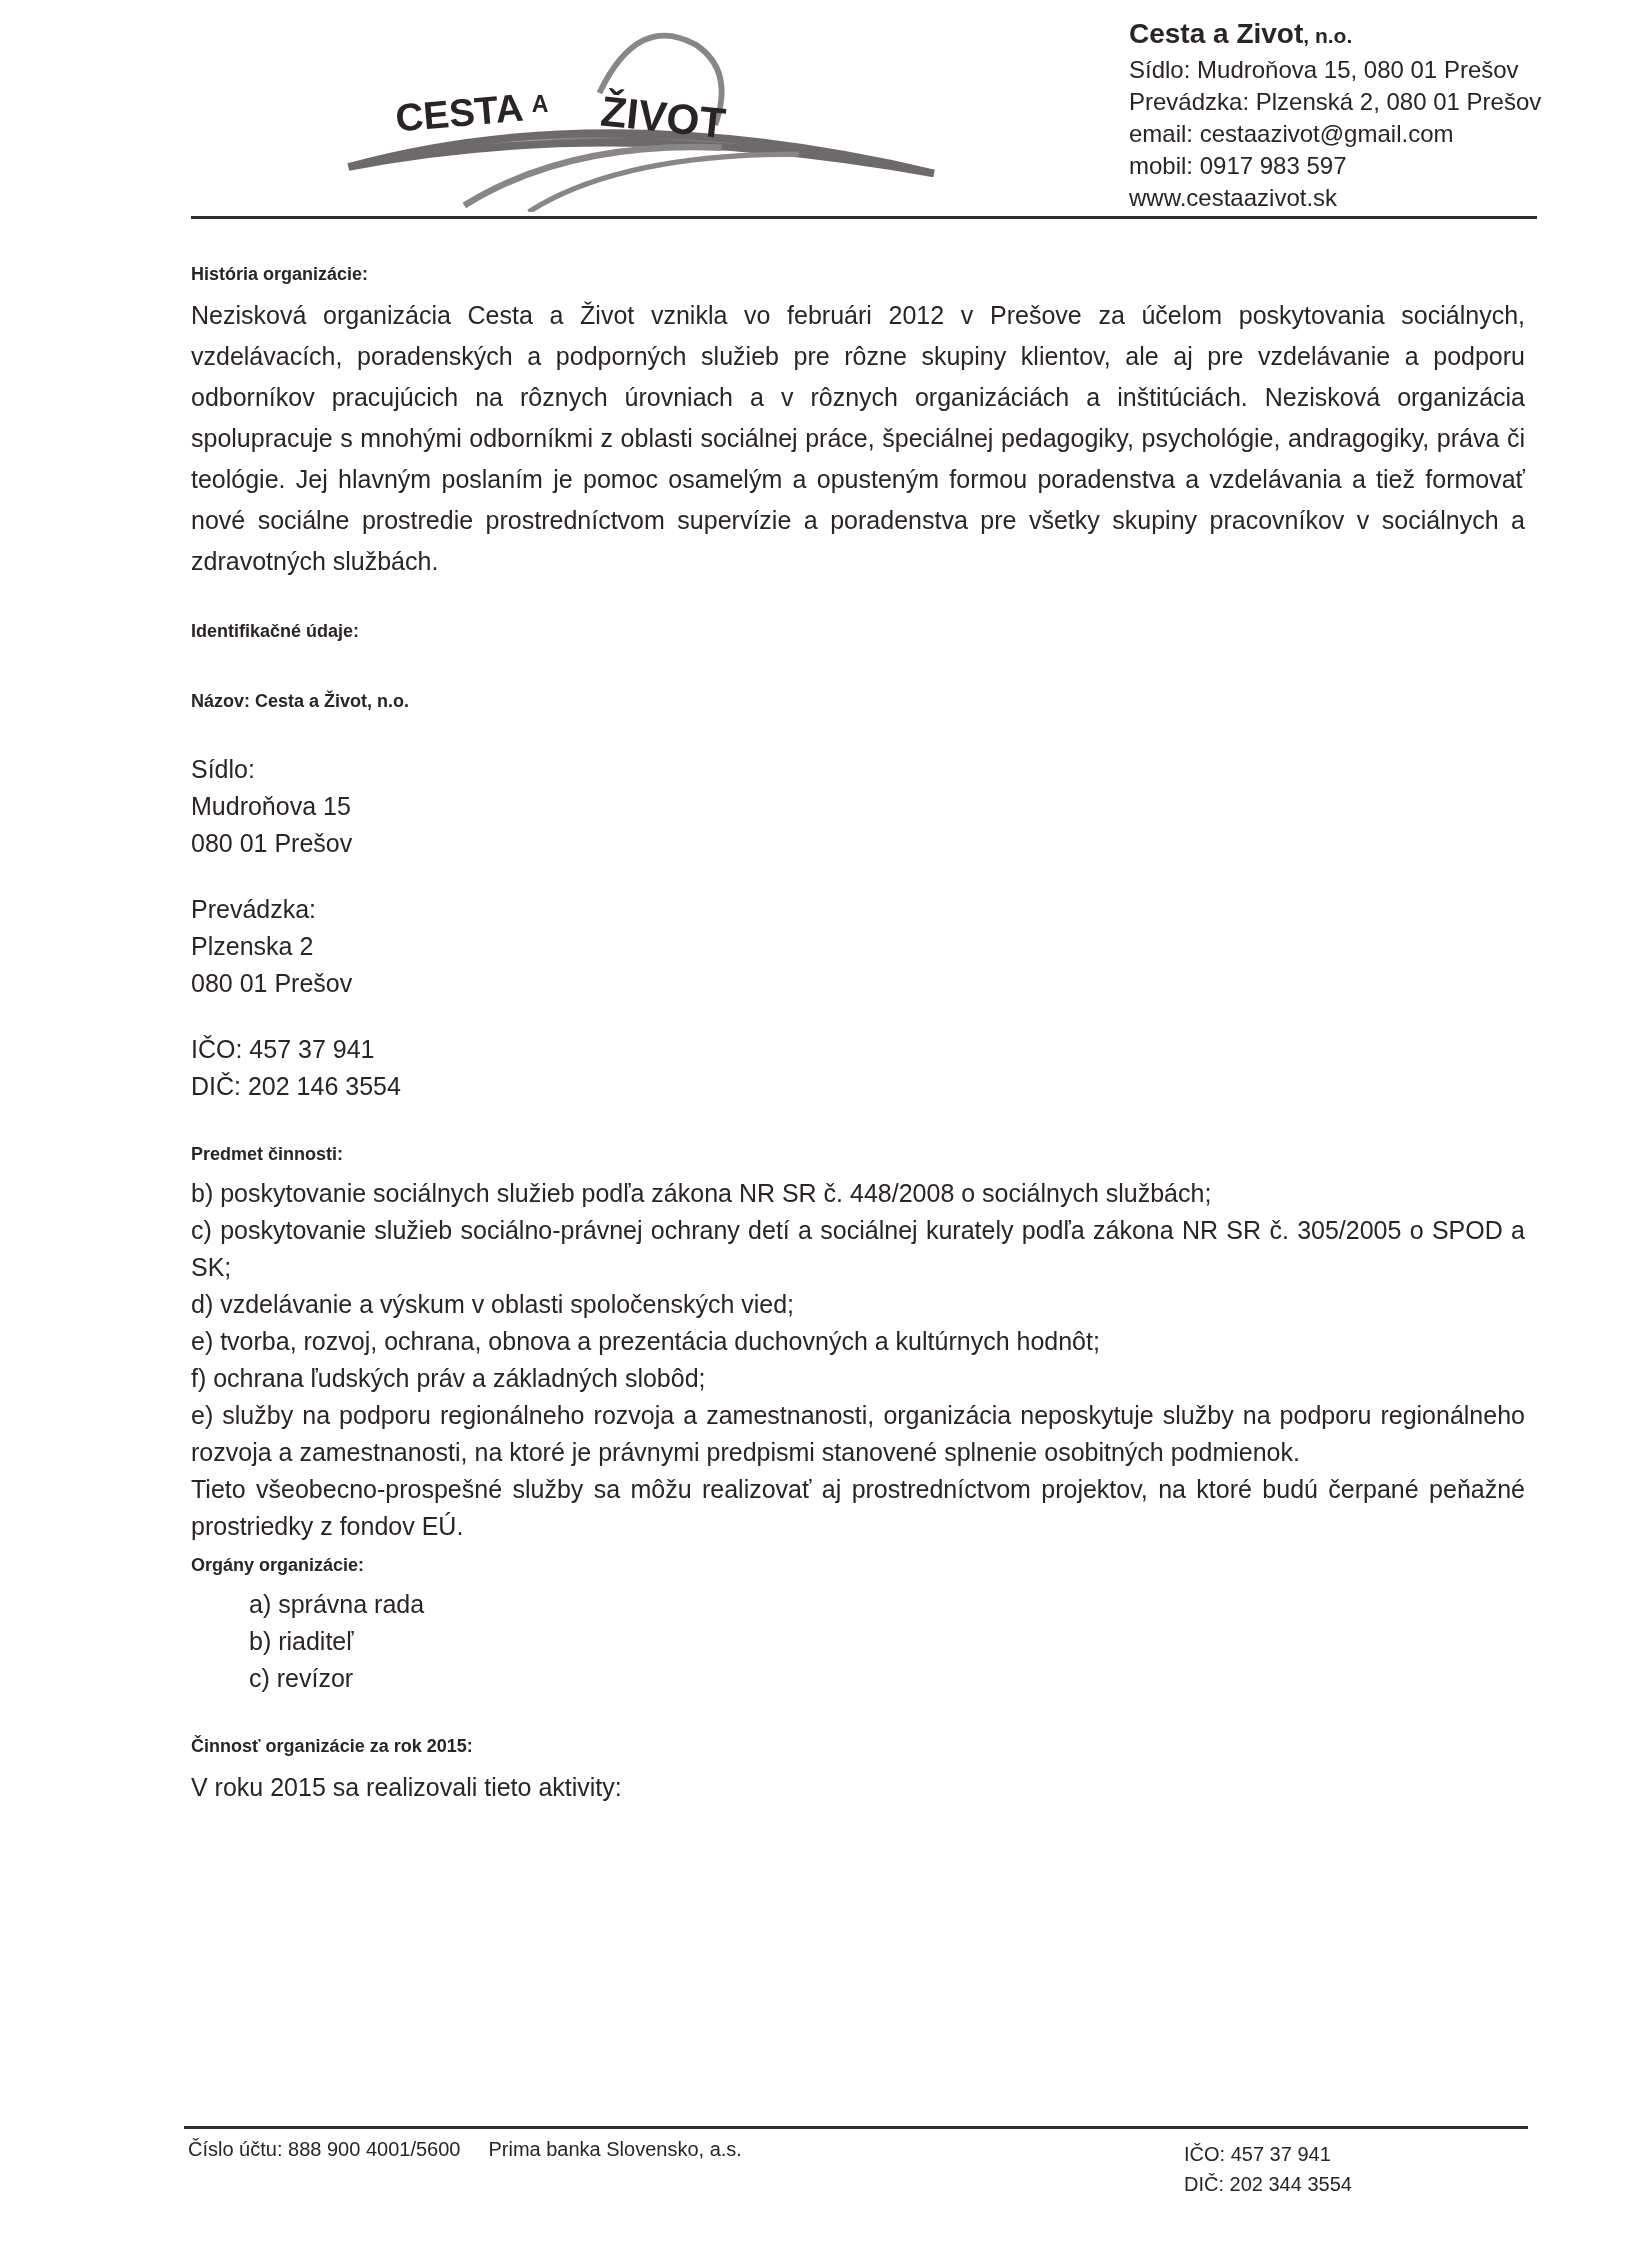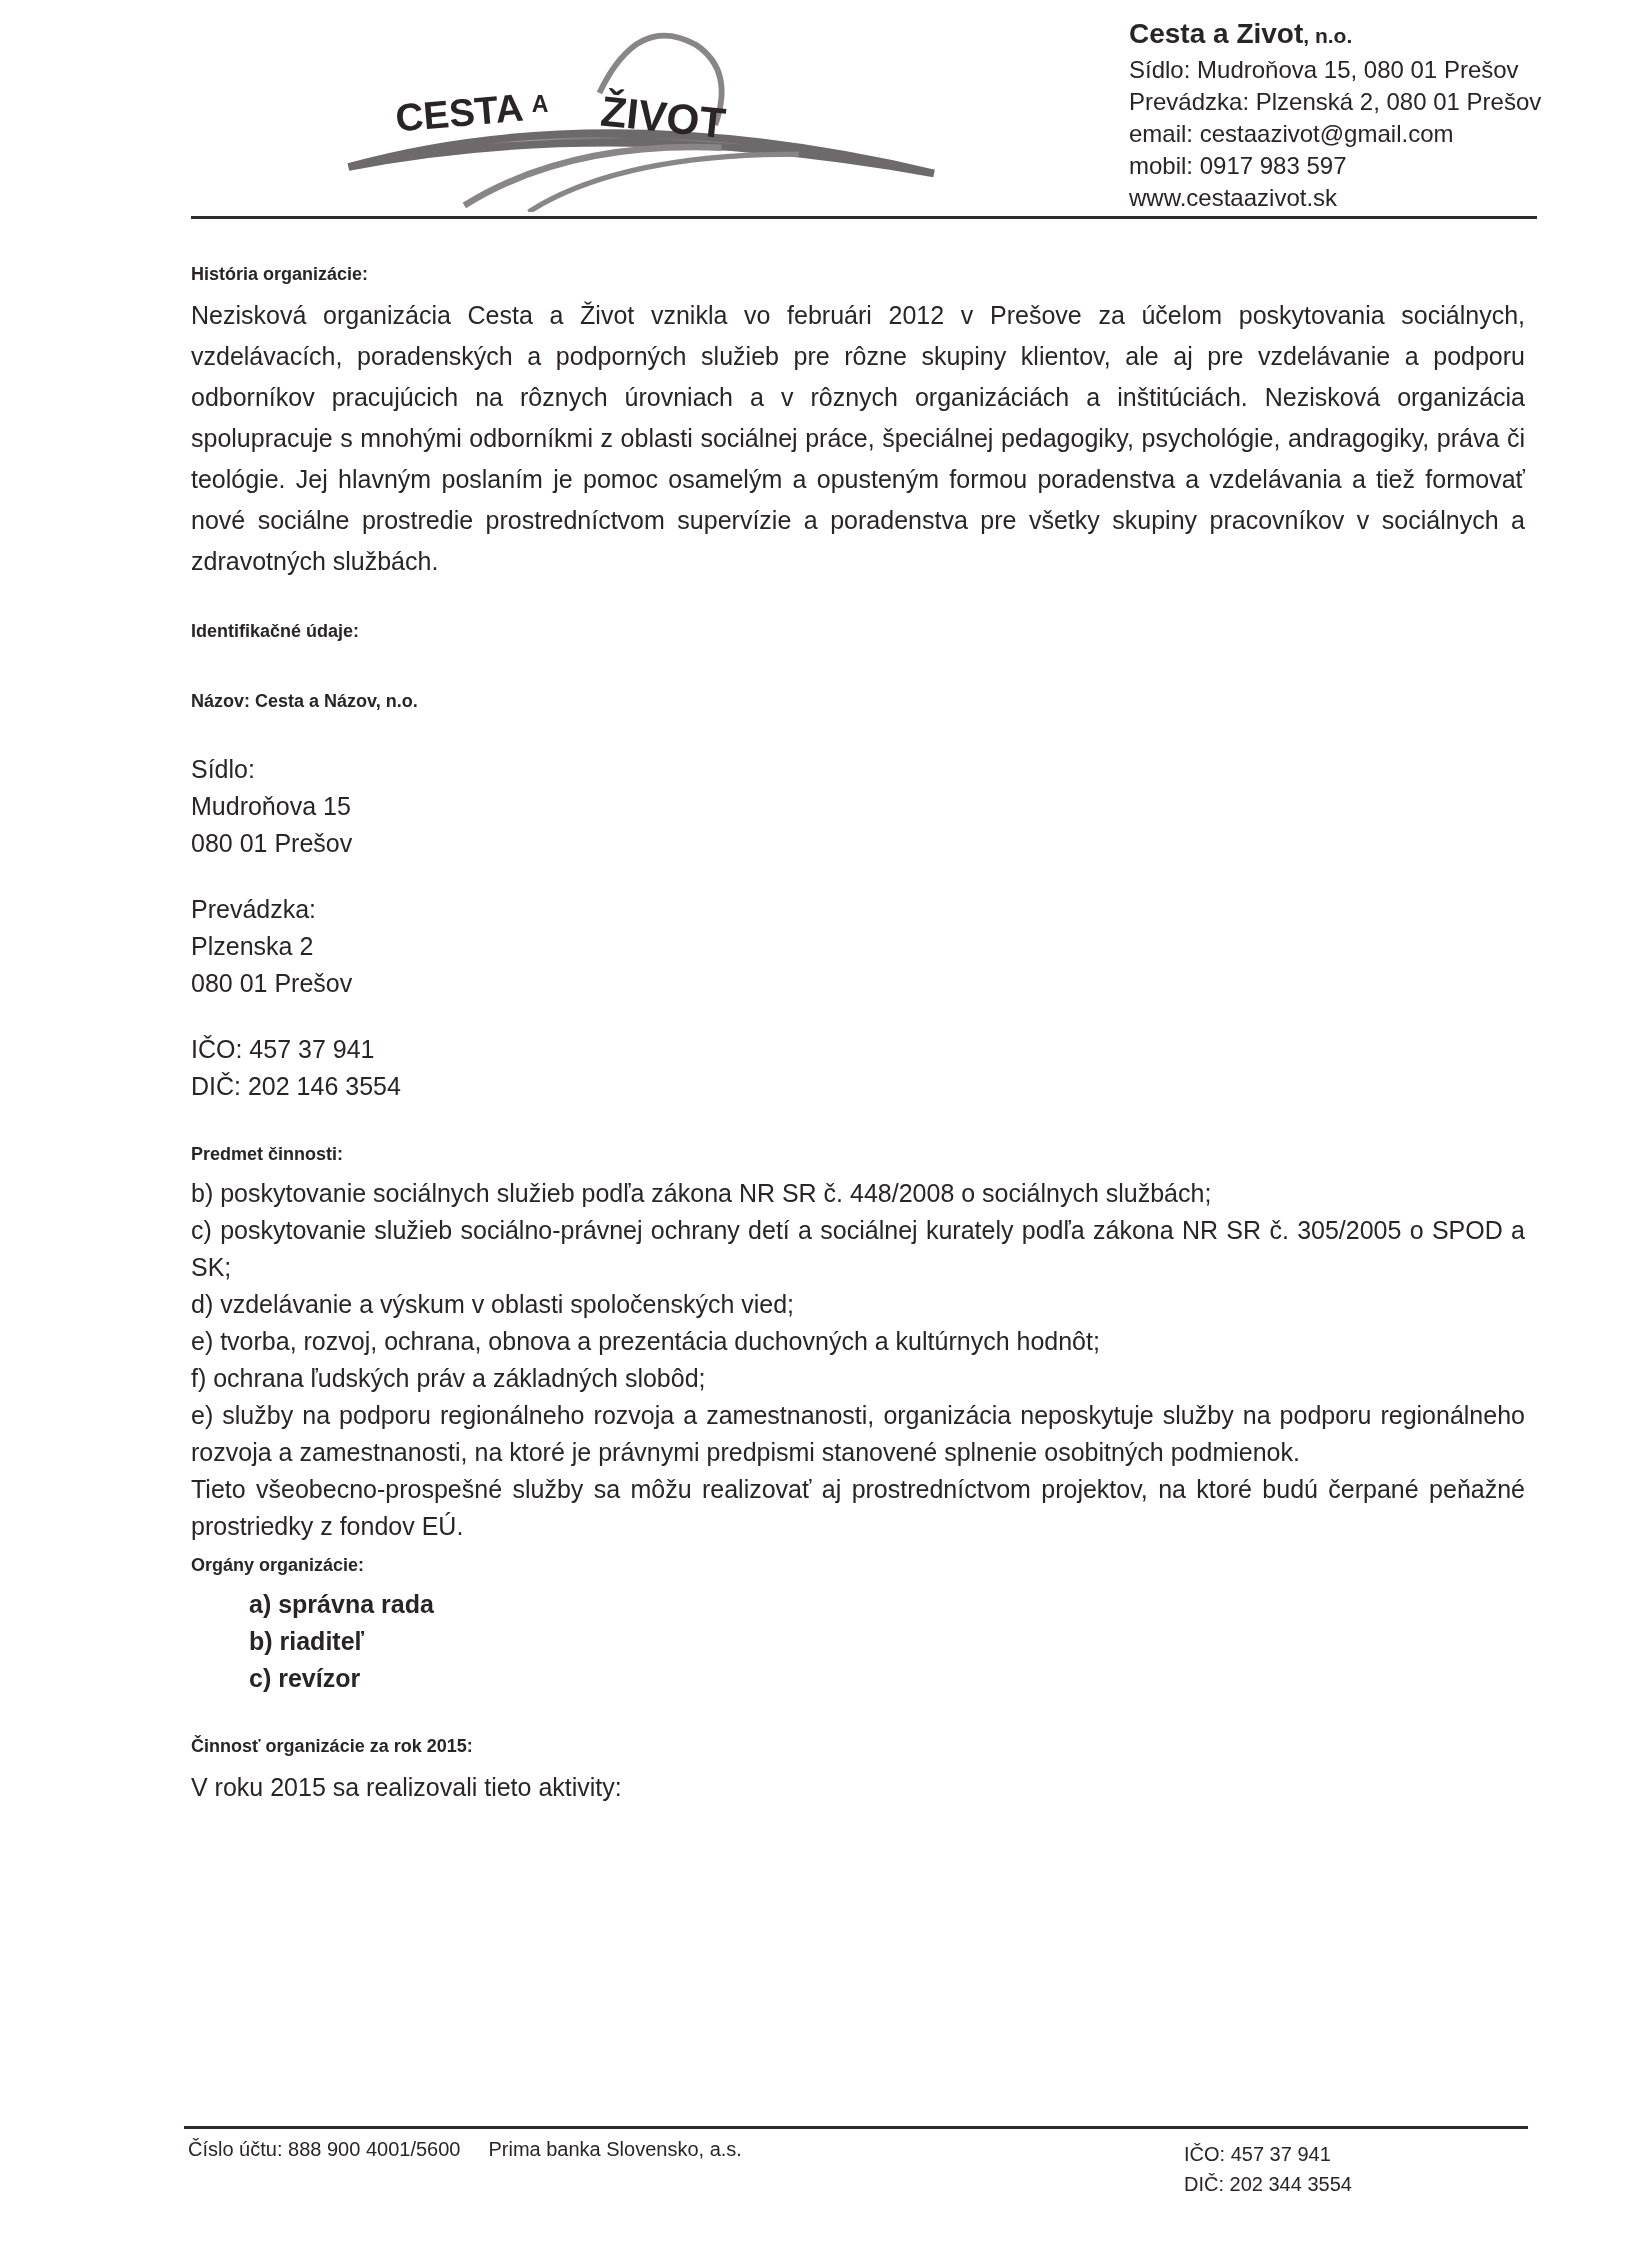--- a/index.html
+++ b/index.html
@@ -21,21 +21,21 @@
   .rule-bottom { left: 184px; top: 2126px; width: 1344px; }
 
   
   .content { left: 191px; top: 254px; width: 1334px; font-size: 25px; line-height: 41px; }
   .h { font-weight: bold; font-size: 18px; }
   .para { text-align: justify; text-align-last: left; }
   .block p { margin: 0; }
   .mt1 { margin-top: 29px; }
   .mt2 { }
   .lbl { font-weight: normal; }
-  .indented { padding-left: 58px; line-height: 37px; font-weight: bold; }
+  .indented { padding-left: 58px; line-height: 37px; }
   .list-line { line-height: 37px; }
 
   
   .footer-left { left: 188px; top: 2138px; font-size: 20px; }
   .footer-left span + span { margin-left: 28px; }
   .footer-right { left: 1184px; top: 2139px; font-size: 20px; line-height: 30px; }
 </style>
 </head>
 <body>
 
@@ -71,21 +71,21 @@
 
 <div class="abs content">
 
   <div class="h">História organizácie:</div>
   <div class="para mt2">Nezisková organizácia Cesta a Život vznikla vo februári 2012 v Prešove za účelom poskytovania sociálnych, vzdelávacích, poradenských a podporných služieb pre rôzne skupiny klientov, ale aj pre vzdelávanie a podporu odborníkov pracujúcich na rôznych úrovniach a v rôznych organizáciách a inštitúciách. Nezisková organizácia spolupracuje s mnohými odborníkmi z oblasti sociálnej práce, špeciálnej pedagogiky, psychológie, andragogiky, práva či teológie.  Jej hlavným poslaním je pomoc osamelým a opusteným formou poradenstva a vzdelávania a tiež formovať nové sociálne prostredie prostredníctvom supervízie a poradenstva pre všetky skupiny pracovníkov v sociálnych a zdravotných službách.</div>
 
   <div class="h mt1">Identifikačné údaje:</div>
 
   <div class="h mt1">
     <span>Názov:</span>
-    <span>Cesta a Názov, n.o.</span>
+    <span>Cesta a Život, n.o.</span>
   </div>
 
   <div class="block mt1" style="line-height:37px;">
     <p class="lbl">Sídlo:</p>
     <p>Mudroňova 15</p>
     <p>080 01 Prešov</p>
   </div>
 
   <div class="block mt1" style="line-height:37px;">
     <p class="lbl">Prevádzka:</p>

